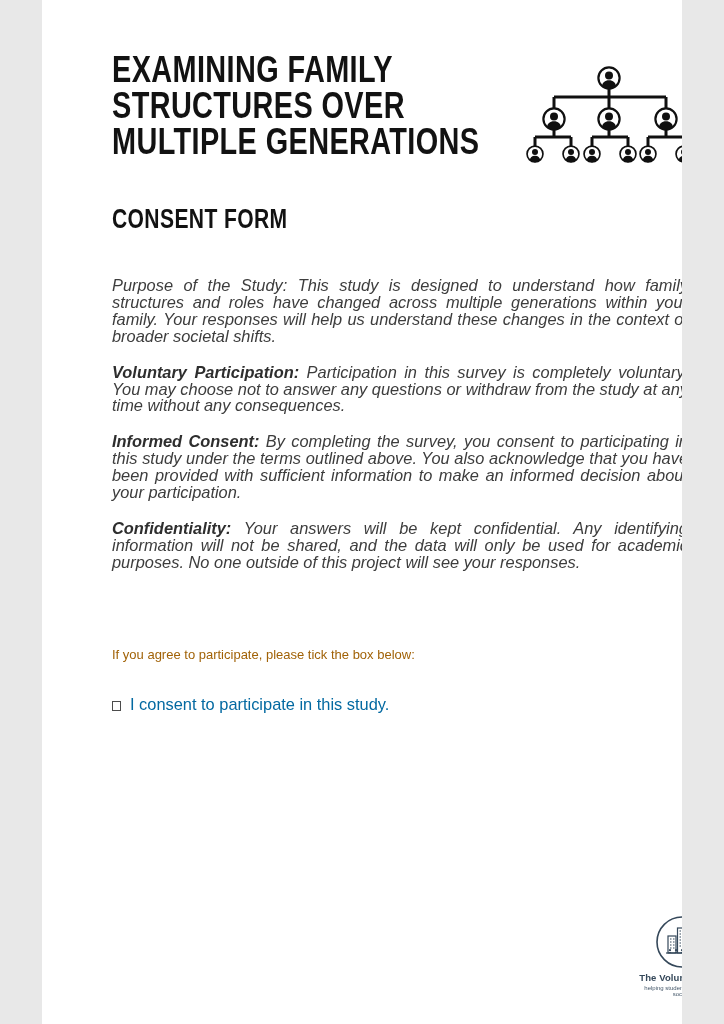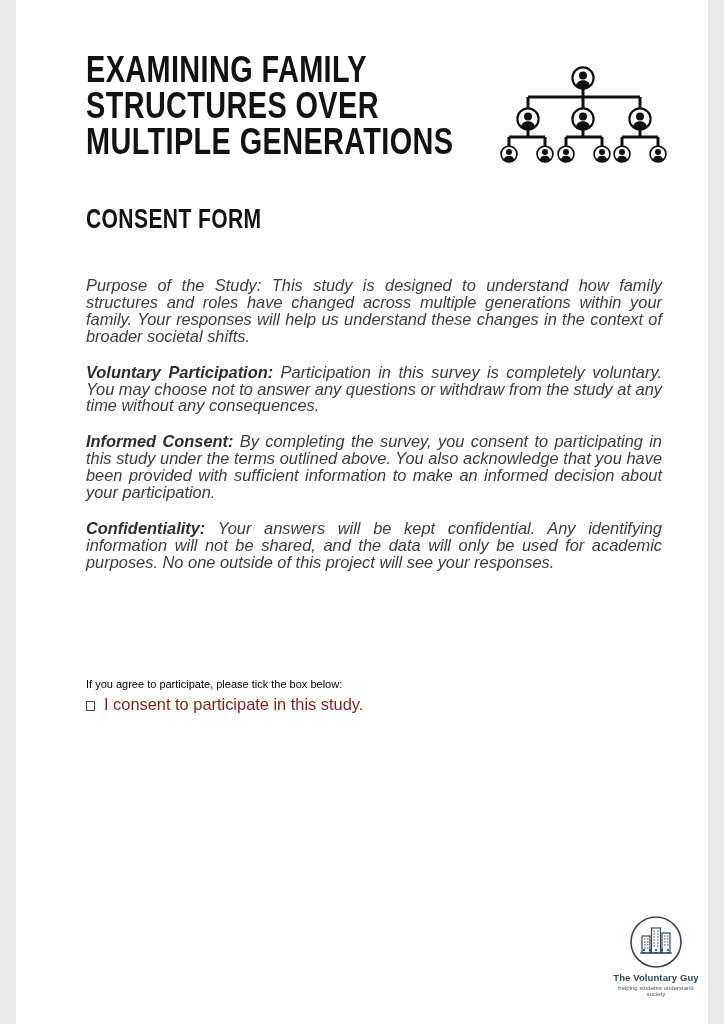--- a/index.html
+++ b/index.html
@@ -1,17 +1,17 @@
 <!DOCTYPE html>
 <html><head>
 <meta charset="utf-8">
 <style>
   html,body{margin:0;padding:0;background:#e8e8e8;}
   .page{
-    position:relative;width:692px;height:1024px;margin:0 auto;
+    position:relative;width:640px;height:1024px;margin:0 auto;
     background:#ffffff;overflow:hidden;
     font-family:"Liberation Sans","DejaVu Sans",sans-serif;
   }
   
   .display{
     font-weight:700;color:#121212;letter-spacing:0.5px;
     transform:scaleX(0.78);transform-origin:0 0;
     white-space:nowrap;
   }
   .title{
@@ -27,26 +27,26 @@
   .tree-icon{position:absolute;left:479px;top:57px;width:180px;height:110px;}
   
   .consent-text{
     position:absolute;left:70px;top:277px;width:586px;
     font-size:16.4px;line-height:16.9px;color:#3d3d3d;
     text-align:justify;
   }
   .consent-text p{margin:0 10px 19px 0;font-style:italic;}
   .consent-text strong{color:#2e2e2e;}
   .instruction{
-    position:absolute;left:70px;top:676px;width:586px;margin:0;
-    font-size:11px;line-height:17px;color:#000000;
+    position:absolute;left:70px;top:646px;width:586px;margin:0;
+    font-size:13px;line-height:17px;color:#a16207;
   }
   .consent-line{
     position:absolute;left:70px;top:696px;width:586px;margin:0;
-    font-size:16.4px;line-height:17px;color:#7f1d1d;
+    font-size:16.4px;line-height:17px;color:#0369a1;
   }
   .checkbox{
     display:inline-block;width:9px;height:10px;
     border:1.5px solid #4c4c4c;box-sizing:border-box;
     margin-right:9px;vertical-align:-0.5px;background:#fff;cursor:pointer;
   }
   
   .logo{
     position:absolute;left:597px;top:915px;width:86px;
     text-align:center;color:#35485a;

